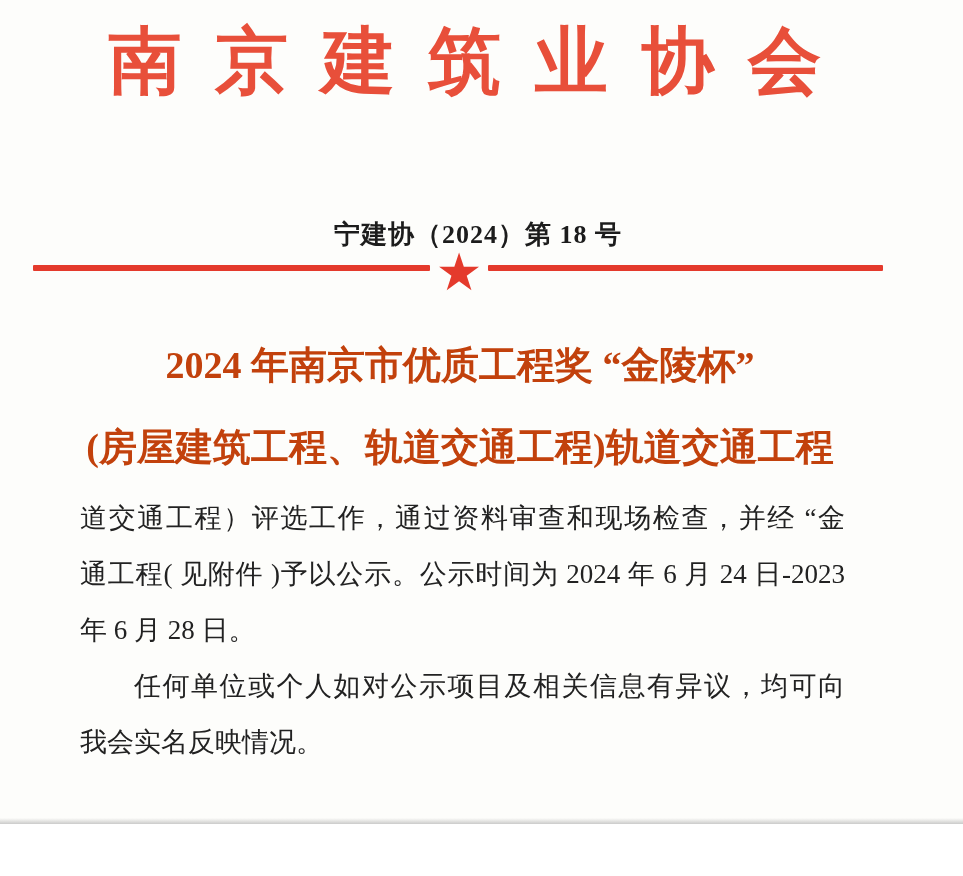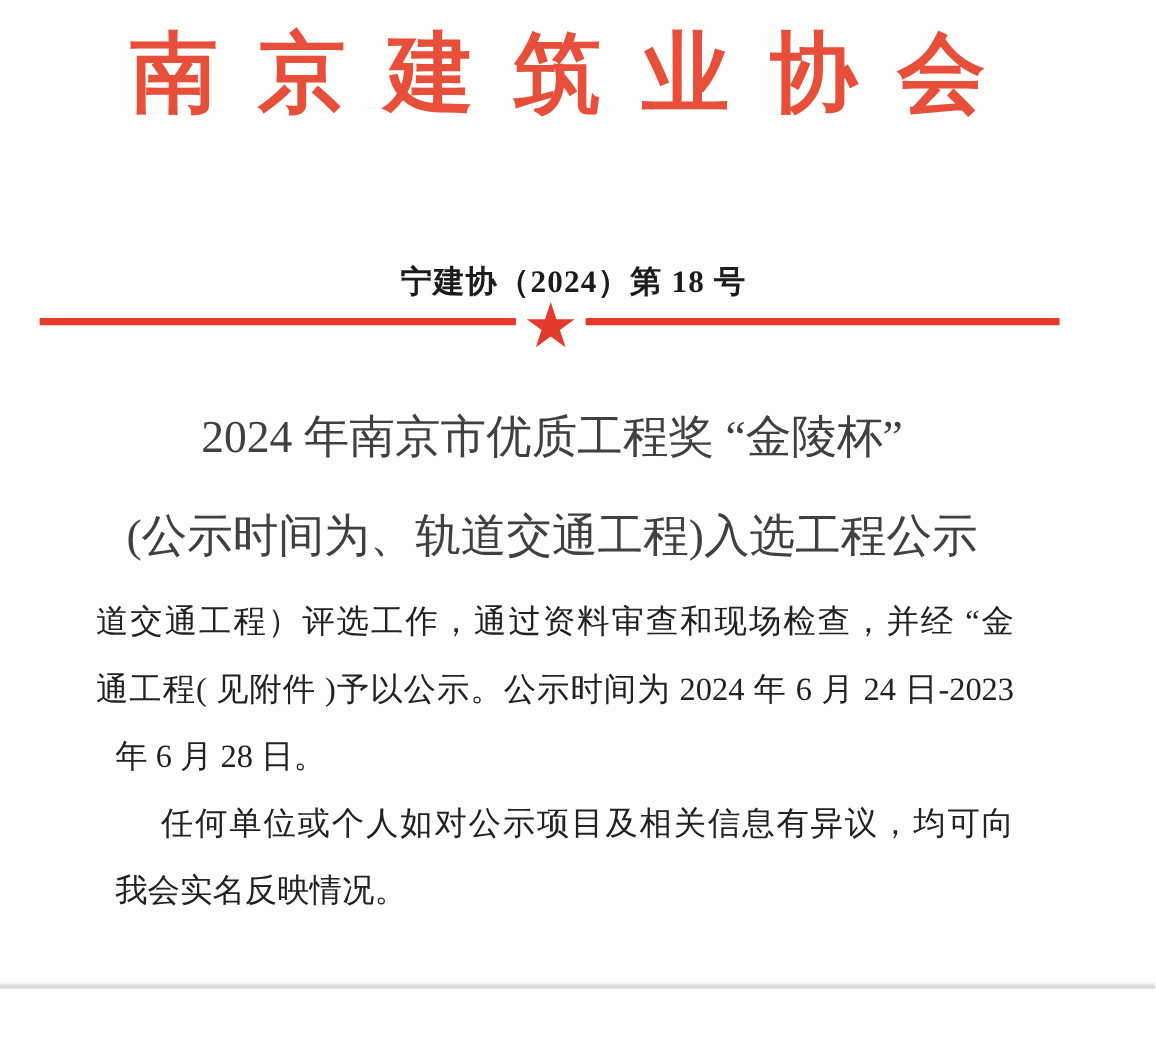--- a/index.html
+++ b/index.html
@@ -75,22 +75,22 @@
     color: var(--red-rule);
     font-family: "DejaVu Sans", sans-serif;
   }
   .doc-title {
     position: absolute;
     top: 324px;
     left: 0;
     right: 43px;
     text-align: center;
     font-size: 38px;
-    font-weight: normal;
-    color: #404040;
+    font-weight: bold;
+    color: #c2410c;
   }
   .t-line {
     height: 82px;
     line-height: 82px;
     white-space: nowrap;
   }
   .body-text {
     position: absolute;
     top: 490px;
     left: 80px;
@@ -99,39 +99,39 @@
     color: #222222;
   }
   .b-line {
     height: 56px;
     line-height: 56px;
     white-space: nowrap;
     text-align: justify;
     text-align-last: justify;
   }
   .b-line.indent { text-indent: 54px; }
-  .b-line.short  { text-align: left; text-align-last: left; margin-left: 16px; }
+  .b-line.short  { text-align: left; text-align-last: left; }
 </style>
 </head>
 <body>
 
 <div class="page">
 
   <div class="org-title">南京建筑业协会</div>
 
   <div class="doc-number">宁建协（2024）第 18 号</div>
 
   <div class="rule-left"></div>
   <div class="rule-right"></div>
 
   <div class="star">★</div>
 
   <div class="doc-title">
     <div class="t-line">2024 年南京市优质工程奖 “金陵杯”</div>
-    <div class="t-line">(公示时间为、轨道交通工程)入选工程公示</div>
+    <div class="t-line">(房屋建筑工程、轨道交通工程)轨道交通工程</div>
   </div>
 
   <div class="body-text">
     <div class="b-line">道交通工程）评选工作，通过资料审查和现场检查，并经 “金</div>
     <div class="b-line">通工程( 见附件 )予以公示。公示时间为 2024 年 6 月 24 日-2023</div>
     <div class="b-line short">年 6 月 28 日。</div>
     <div class="b-line indent">任何单位或个人如对公示项目及相关信息有异议，均可向</div>
     <div class="b-line short">我会实名反映情况。</div>
   </div>
 

